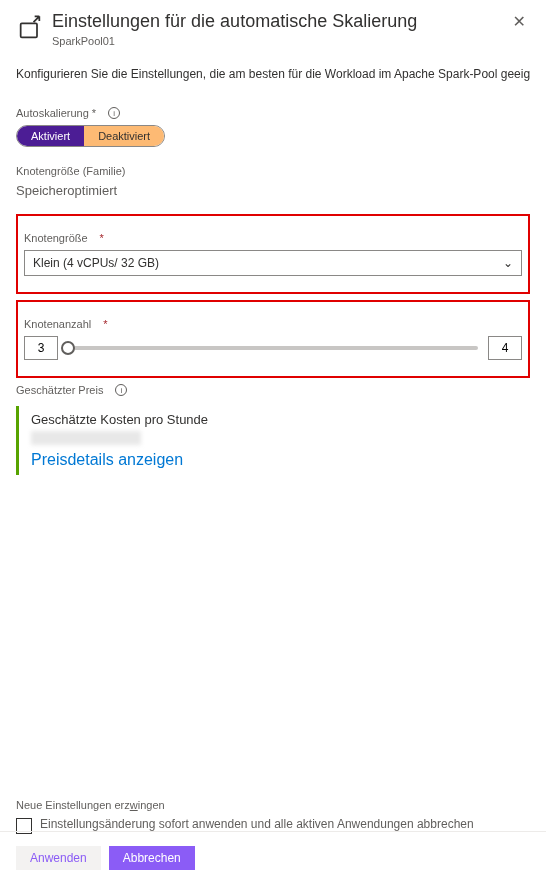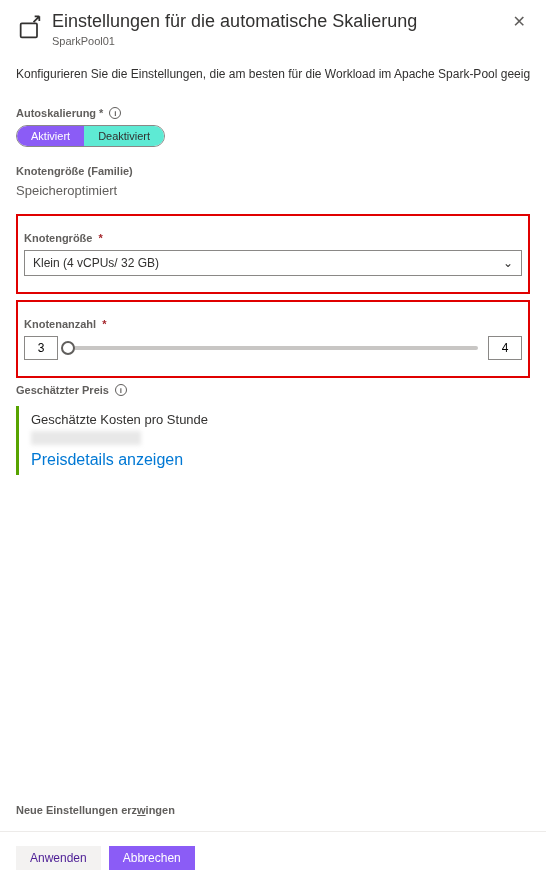--- a/index.html
+++ b/index.html
@@ -8,54 +8,54 @@
     .header { display: flex; align-items: flex-start; padding: 10px 16px 6px 16px; justify-content: flex-end; }
     .header-icon { width: 28px; height: 28px; margin-right: 8px; flex-shrink: 0; margin-top: 4px; }
     .header-text { flex: 1; }
     .header-title { font-size: 18px; font-weight: 400; color: #323130; line-height: 1.3; }
     .header-subtitle { font-size: 11px; color: #605e5c; margin-top: 2px; }
     .close-btn { font-size: 16px; color: #605e5c; cursor: pointer; padding: 4px; line-height: 1; }
 
     .content { padding: 0 16px; }
     .description { font-size: 12px; color: #323130; margin: 14px 0 26px 0; white-space: nowrap; overflow: hidden; }
 
-    .field-label { font-size: 11px; color: #605e5c; display: flex; align-items: center; gap: 6px; margin-bottom: 6px; font-weight: bold; }
+    .field-label { font-size: 11px; color: #605e5c; display: flex; align-items: center; gap: 12px; margin-bottom: 6px; }
     .required { color: #a4262c; }
     .info-icon { width: 12px; height: 12px; border: 1px solid #605e5c; border-radius: 50%; display: inline-flex; align-items: center; justify-content: center; font-size: 8px; color: #605e5c; }
 
     .toggle-pill { display: inline-flex; border: 1px solid #8a8886; border-radius: 14px; overflow: hidden; height: 22px; margin-bottom: 18px; }
-    .toggle-option { padding: 0 14px; font-size: 11px; display: flex; align-items: center; cursor: pointer; color: #323130; background: #5eead4; }
-    .toggle-option.active { background: #8b5cf6; color: #fff; }
+    .toggle-option { padding: 0 14px; font-size: 11px; display: flex; align-items: center; cursor: pointer; color: #323130; background: #fdba74; }
+    .toggle-option.active { background: #4c1d95; color: #fff; }
 
     .readonly-value { font-size: 13px; color: #605e5c; margin-bottom: 16px; margin-top: 2px; }
 
     .highlight-box { border: 2px solid #e00000; padding: 16px 6px; margin-bottom: 6px; }
 
     .select-control { border: 1px solid #8a8886; height: 26px; display: flex; align-items: center; padding: 0 8px; font-size: 12px; color: #323130; cursor: pointer; justify-content: space-between; margin-top: 4px; }
     .chevron { font-size: 12px; color: #323130; }
 
     .slider-row { display: flex; align-items: center; gap: 10px; margin-top: 4px; }
     .num-input { width: 34px; height: 24px; border: 1px solid #8a8886; text-align: center; font-size: 12px; }
     .slider-track { flex: 1; height: 4px; background: #c8c6c4; position: relative; border-radius: 2px; }
     .slider-thumb { position: absolute; left: 0%; top: 50%; transform: translate(-50%, -50%); width: 14px; height: 14px; border-radius: 50%; background: #fff; border: 2px solid #605e5c; cursor: pointer; }
 
     .price-section { border-left: 3px solid #57a300; padding: 6px 0 6px 12px; margin-top: 10px; }
     .price-title { font-size: 13px; color: #323130; margin-bottom: 4px; }
     .price-blur { width: 110px; height: 14px; background: #e8e8e8; filter: blur(2px); margin-bottom: 6px; }
     .price-link { color: #0078d4; font-size: 16px; cursor: pointer; }
 
-    .force-section { position: absolute; bottom: 60px; left: 16px; right: 16px; }
+    .force-section { position: absolute; bottom: 48px; left: 16px; right: 16px; }
     .checkbox-row { display: flex; align-items: flex-start; gap: 8px; margin-top: 6px; }
     .checkbox { width: 16px; height: 16px; border: 1px solid #323130; flex-shrink: 0; cursor: pointer; margin-top: 1px;}
     .checkbox-label { font-size: 12px; color: #605e5c; text-align: justify; flex:1;}
 
     .footer-divider { position: absolute; bottom: 50px; left: 0; right: 0; height: 1px; background: #edebe9; }
     .footer { position: absolute; bottom: 12px; left: 16px; display: flex; gap: 8px; }
     .btn { height: 24px; padding: 0 14px; font-size: 12px; border: none; cursor: pointer; }
-    .btn-disabled { background: #f3f2f1; color: #4c1d95; }
+    .btn-disabled { background: #f3f2f1; color: #8b5cf6; }
     .btn-primary { background: #8b5cf6; color: #fff; }
   </style>
 </head>
 <body>
 
 <div class="header">
   <span class="header-icon">
     <svg viewBox="0 0 24 24" fill="none" stroke="#323130" stroke-width="1.5">
       <rect x="4" y="8" width="14" height="12" rx="1"></rect>
       <path d="M15 7 L20 2 M20 2 L16 2 M20 2 L20 6"></path>
@@ -116,19 +116,23 @@
     <div class="price-title">Geschätzte Kosten pro Stunde</div>
     <div class="price-blur"></div>
     <div class="price-link">Preisdetails anzeigen</div>
   </div>
 </div>
 
 <div class="force-section">
   <div class="field-label">
     <span>Neue Einstellungen erz<u>w</u>ingen</span>
   </div>
+  <div class="checkbox-row">
+    <div class="checkbox"></div>
+    <div class="checkbox-label">Einstellungsänderung sofort anwenden und alle aktiven Anwendungen abbrechen</div>
+  </div>
 </div>
 
 <div class="footer-divider"></div>
 <div class="footer">
   <button class="btn btn-disabled">Anwenden</button>
   <button class="btn btn-primary">Abbrechen</button>
 </div>
 
 </body></html>

